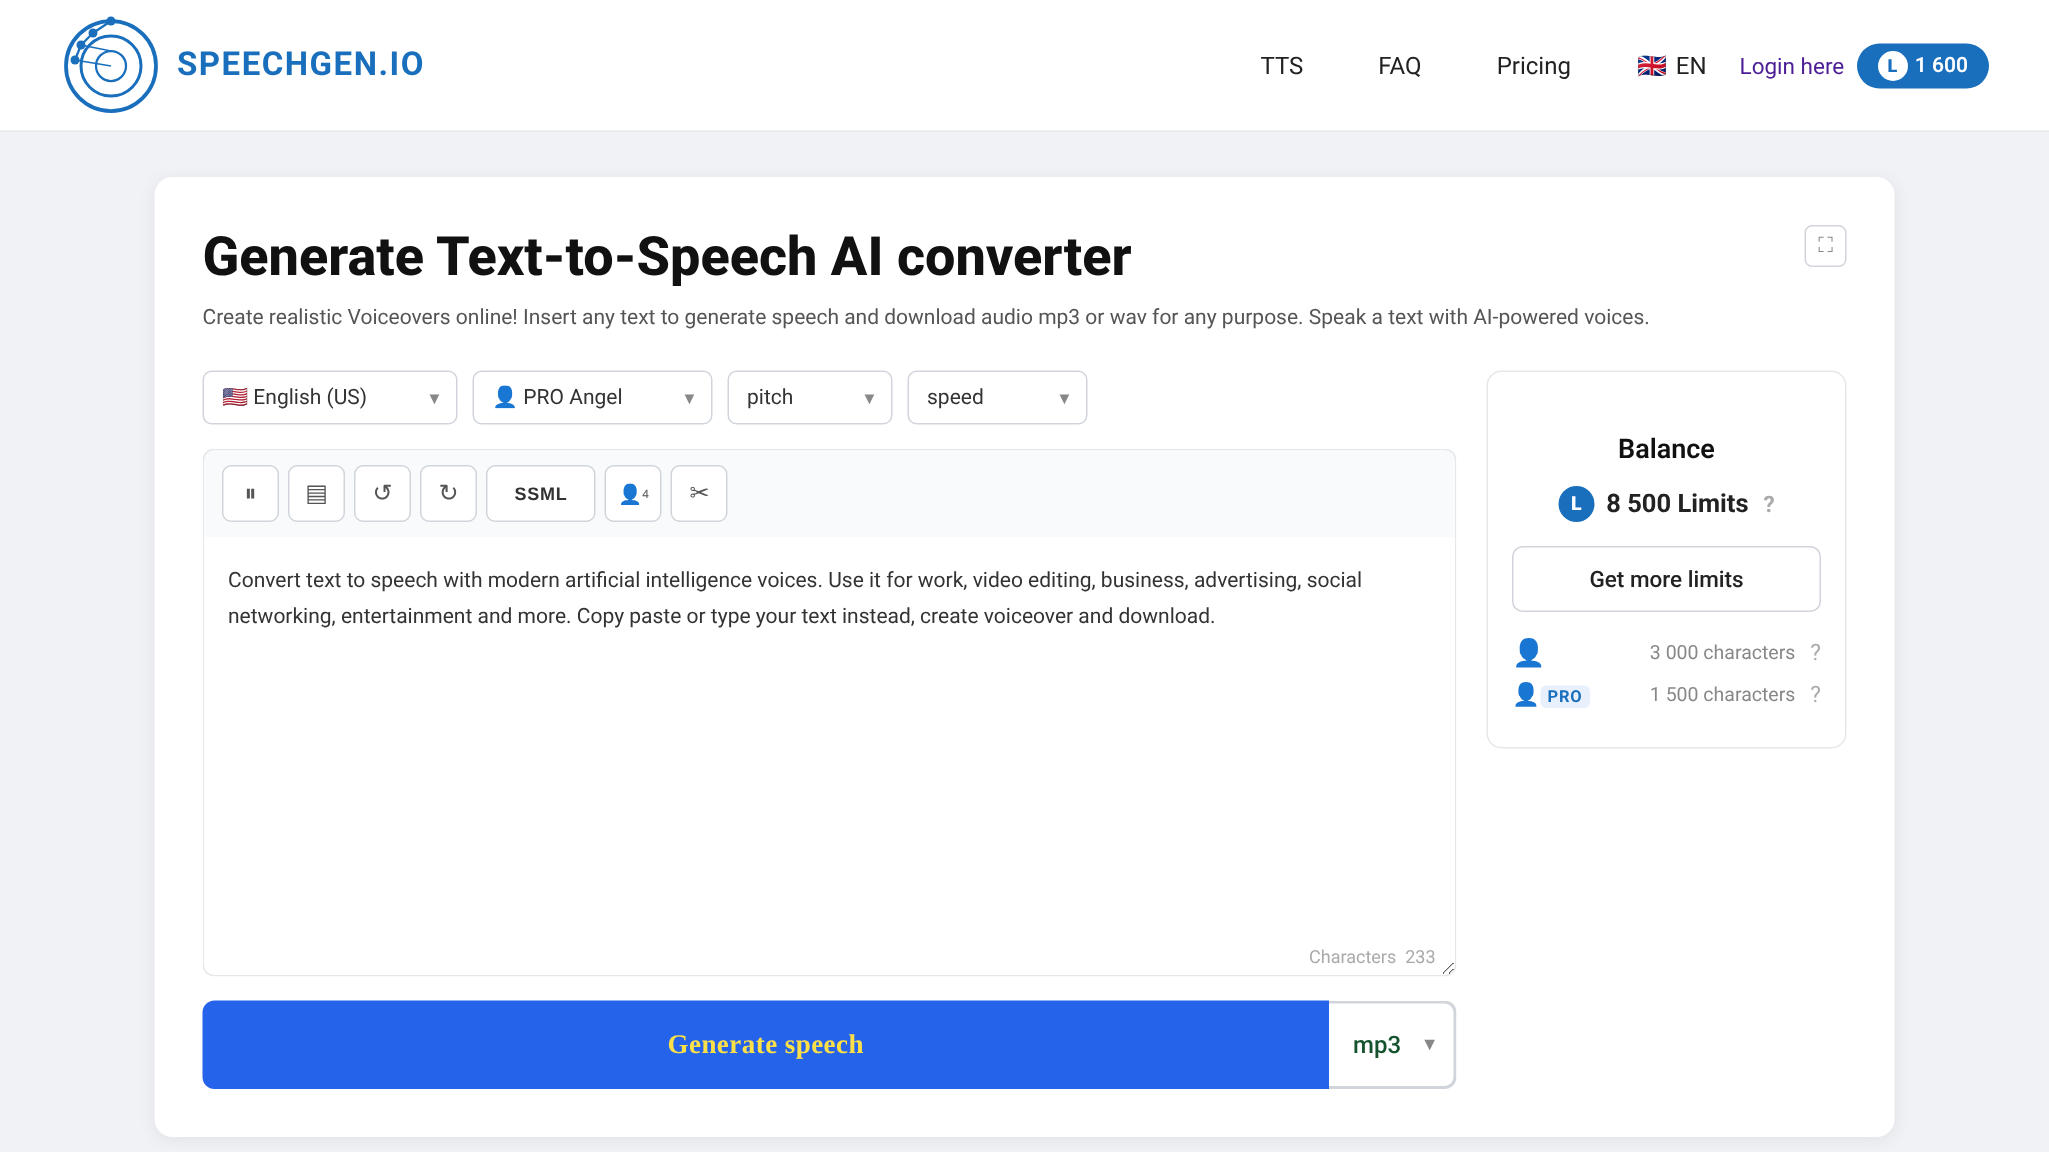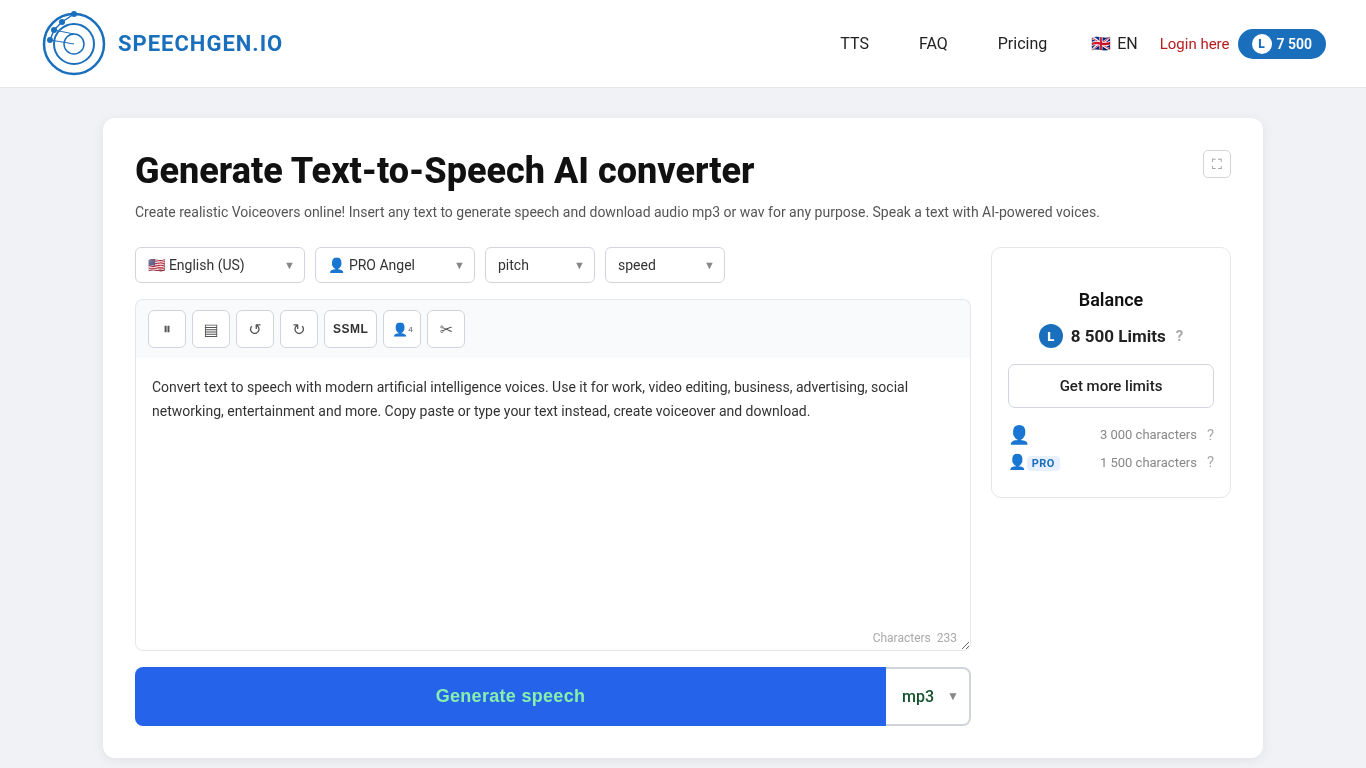--- a/index.html
+++ b/index.html
@@ -64,21 +64,21 @@
       font-family: inherit;
     }
     .login-area {
       display: flex;
       align-items: center;
       gap: 8px;
       font-size: 15px;
       color: #444;
     }
     .login-link {
-      color: #b91c1c;
+      color: #4c1d95;
       text-decoration: none;
       font-size: 15px;
     }
     .balance-badge {
       display: flex;
       align-items: center;
       gap: 5px;
       background: #1a6fbd;
       color: #fff;
       border-radius: 20px;
@@ -177,21 +177,21 @@
       justify-content: center;
       cursor: pointer;
       font-size: 16px;
       color: #555;
     }
     .toolbar-btn.ssml {
       font-size: 12px;
       font-weight: 700;
       letter-spacing: 0.5px;
       width: auto;
-      padding: 0 8px;
+      padding: 0 18px;
       color: #333;
     }
     
     .text-area {
       width: 100%;
       min-height: 220px;
       border: 1.5px solid #e5e7eb;
       border-top: none;
       border-radius: 0 0 8px 8px;
       padding: 18px 16px 36px 16px;
@@ -215,28 +215,28 @@
     }
     
     .generate-row {
       display: flex;
       gap: 0;
       margin-top: 12px;
     }
     .generate-btn {
       flex: 1;
       background: #2563eb;
-      color: #86efac;
+      color: #fde047;
       font-size: 18px;
       font-weight: 700;
       border: none;
       border-radius: 8px 0 0 8px;
       padding: 7px 0;
       cursor: pointer;
-      font-family: Liberation Sans, sans-serif;
+      font-family: Liberation Serif, serif;
       letter-spacing: 0.3px;
     }
     .format-select-wrap {
       position: relative;
       display: flex;
       align-items: center;
       border: 2px solid #d1d5db;
       border-left: none;
       border-radius: 0 8px 8px 0;
       background: #fff;
@@ -391,21 +391,21 @@
     <a class="nav-link" href="#">FAQ</a>
     <a class="nav-link" href="#">Pricing</a>
     <button class="lang-btn">
       <span>🇬🇧</span>
       <span>EN</span>
     </button>
     <div class="login-area">
       <a href="#" class="login-link">Login here</a>
       <div class="balance-badge">
         <span class="balance-circle">L</span>
-        <span>7 500</span>
+        <span>1 600</span>
       </div>
     </div>
   </nav>
 </header>
 
 <div class="main-wrap">
   <div class="card">
     <div class="title-area">
       <h1 class="page-title">Generate Text-to-Speech AI converter</h1>
       <div class="expand-icon" style="position:absolute;top:0;right:0;">⛶</div>

